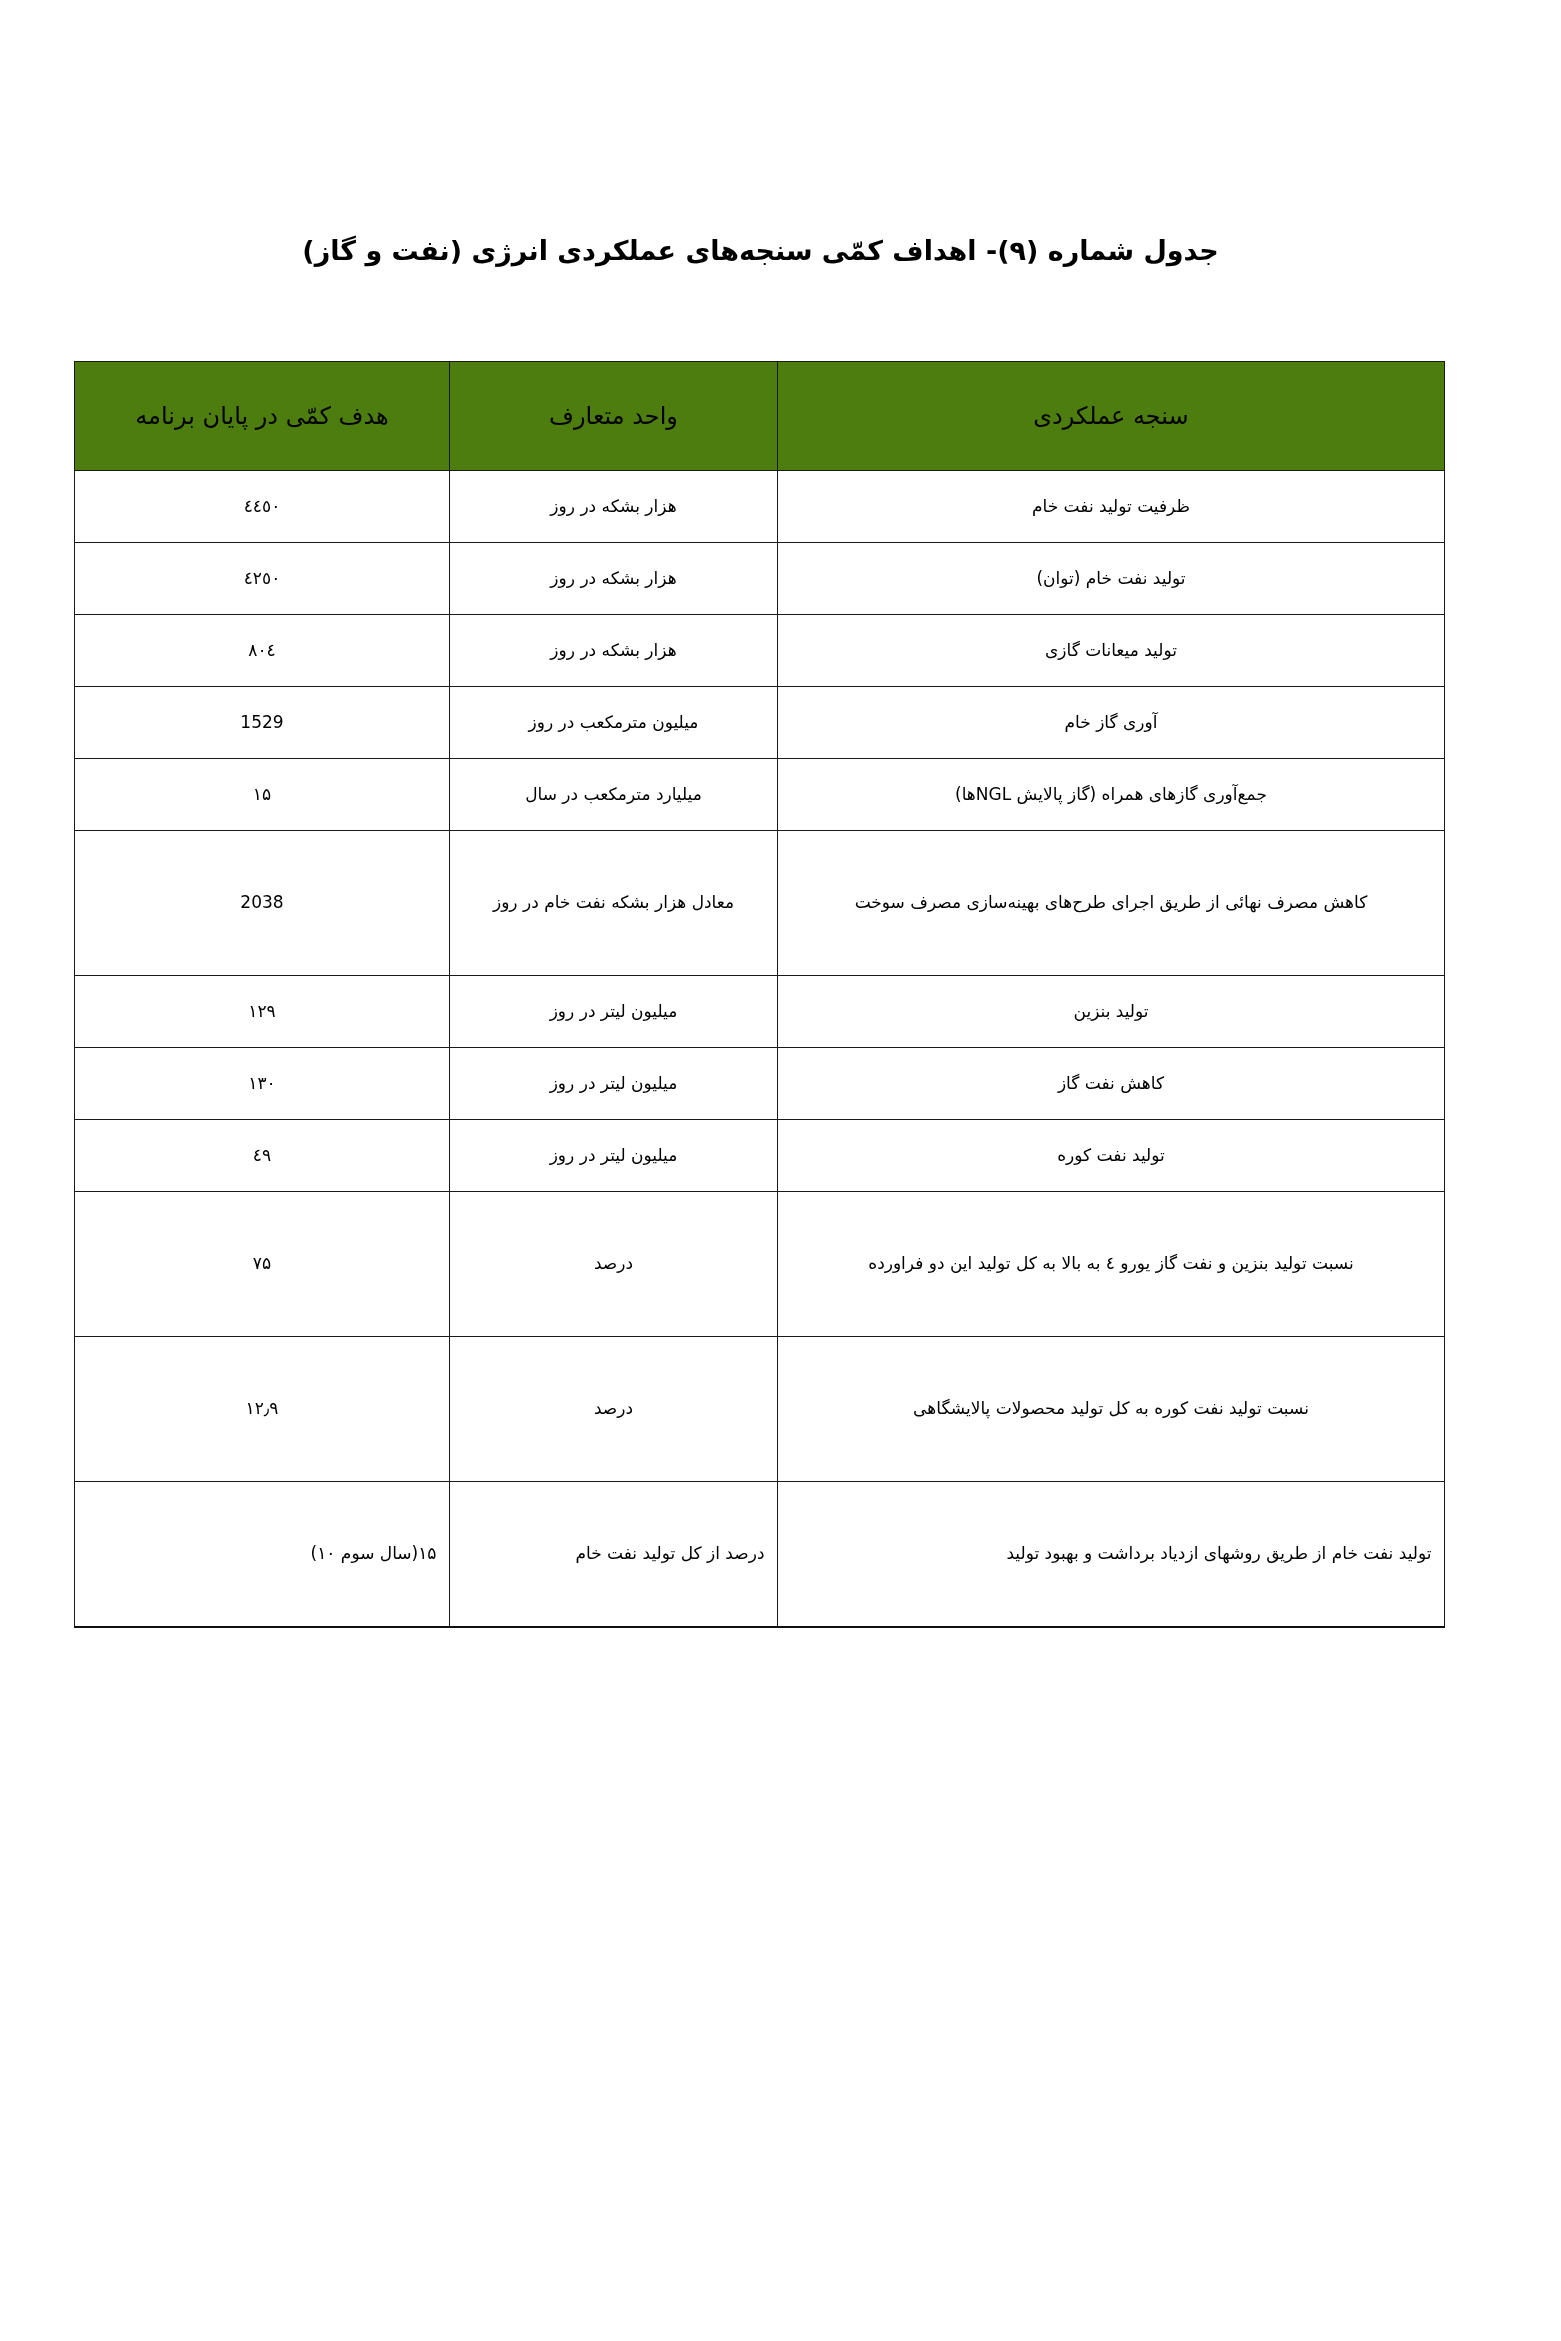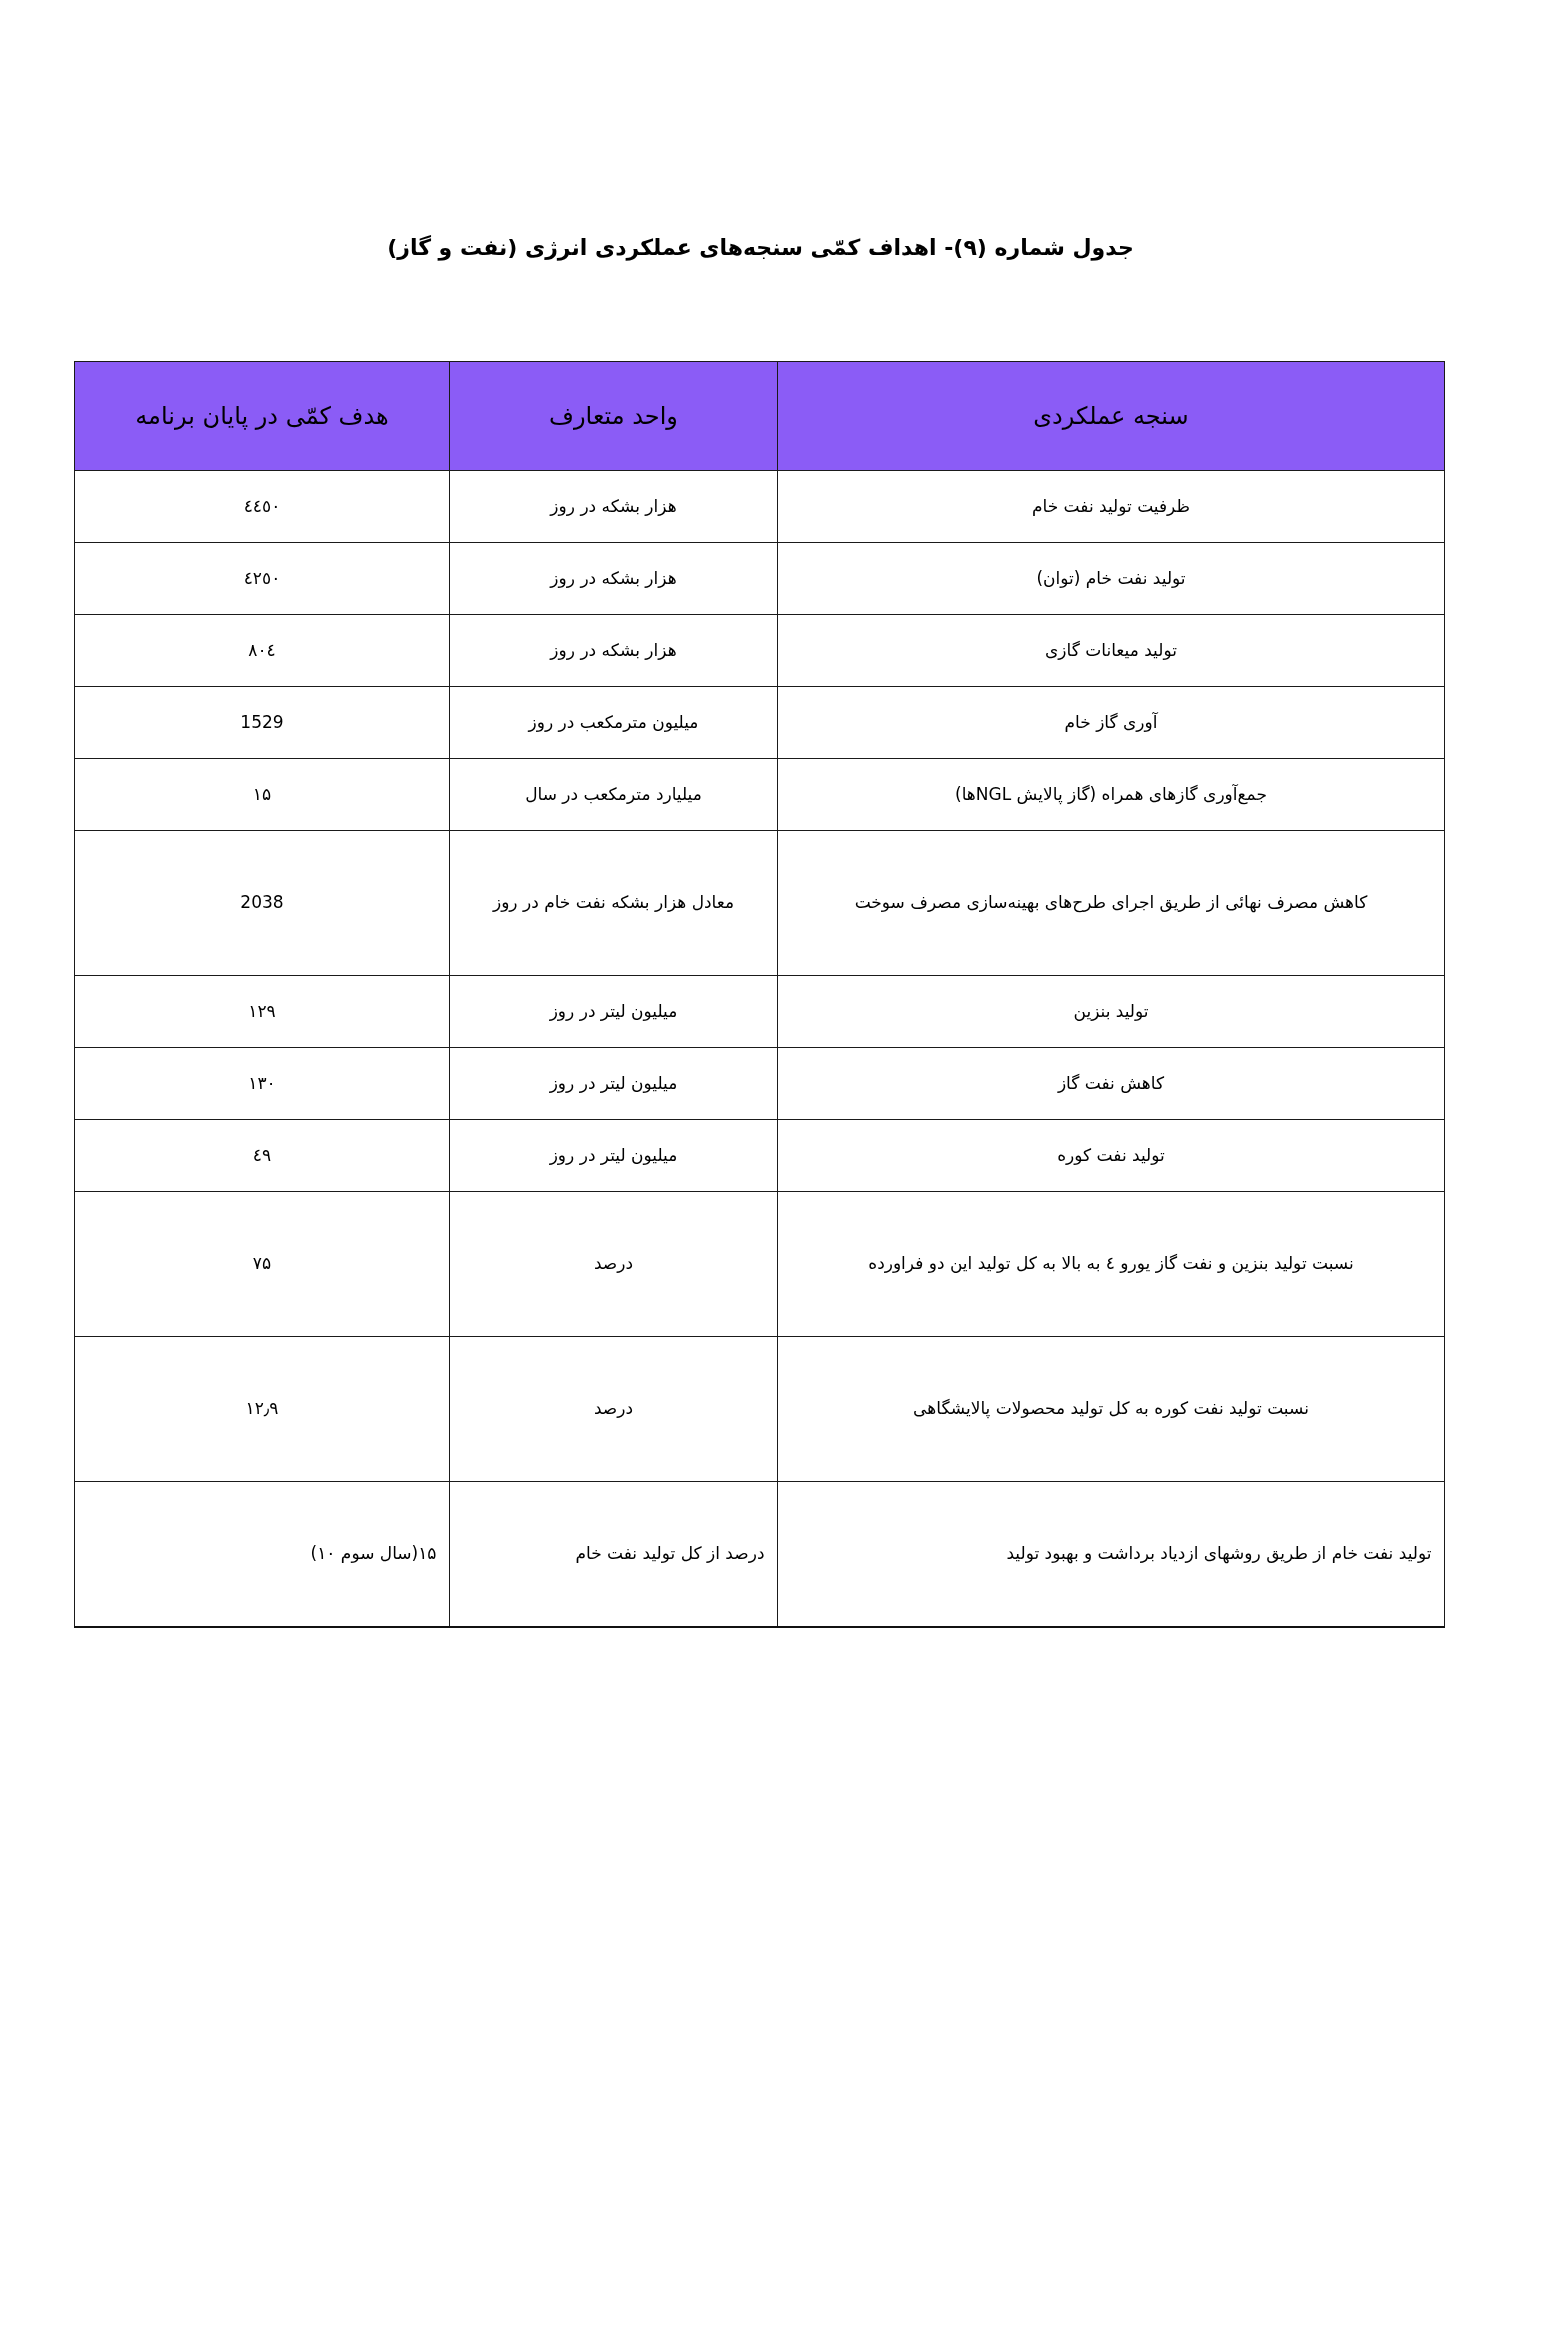--- a/index.html
+++ b/index.html
@@ -26,21 +26,21 @@
     background: #ffffff;
   }
 
   
   .doc-title {
     position: absolute;
     top: 231px;
     right: 116px;
     width: 1369px;
     text-align: center;
-    font-size: 22px;
+    font-size: 27px;
     font-weight: bold;
     color: #000000;
     line-height: 1.5;
     letter-spacing: 0;
     direction: rtl;
     white-space: nowrap;
   }
 
   
   .table-wrap {
@@ -68,21 +68,21 @@
     line-height: 1.95;
   }
 
   
   
   col.col-measure { width: 667px; }
   col.col-unit    { width: 328px; }
   col.col-value   { width: 375px; }
 
   thead th {
-    background: #8b5cf6;
+    background: #4d7c0f;
     font-size: 24px;
     height: 108px;
     font-weight: normal;
     border-bottom: 1.9px solid #111111;
   }
 
   tbody td {
     font-size: 17px;
     margin-left: 11px;
   }

